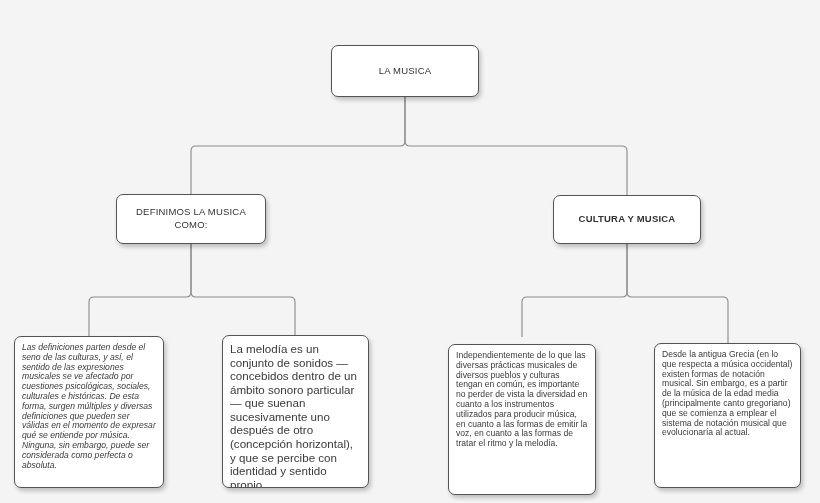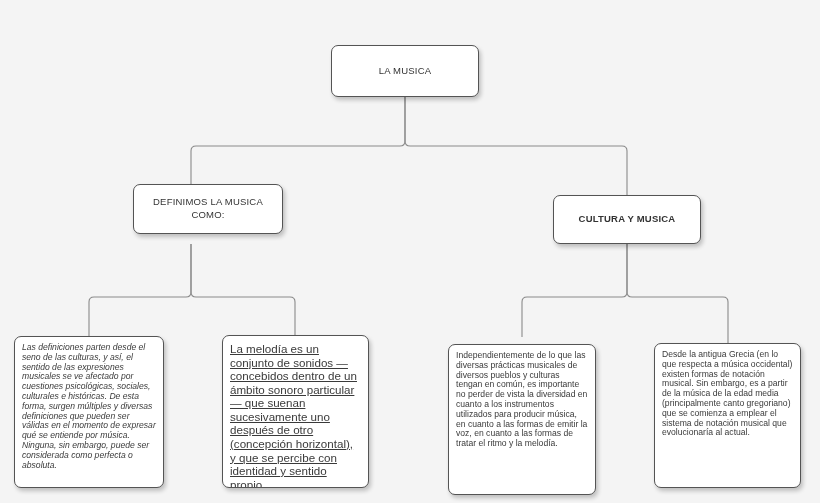--- a/index.html
+++ b/index.html
@@ -57,24 +57,24 @@
   }
   .node.leaf-small {
     font-size: 8.6px;
   }
   .node.leaf-large {
     font-size: 11.6px;
     line-height: 1.17;
   }
   
   #node-root      { left: 331px; top: 45px;  width: 148px; height: 52px; }
-  #node-def       { left: 116px; top: 184px; width: 150px; height: 50px; margin-left: 17px; }
+  #node-def       { left: 116px; top: 194px; width: 150px; height: 50px; }
   #node-cult      { left: 553px; top: 195px; width: 148px; height: 49px; font-weight: bold; }
   #node-leaf-1    { left: 14px;  top: 336px; width: 150px; height: 152px; font-style: italic; }
-  #node-leaf-2    { left: 222px; top: 335px; width: 147px; height: 153px; text-decoration: underline; }
+  #node-leaf-2    { left: 222px; top: 335px; width: 147px; height: 153px; }
   #node-leaf-3    { left: 448px; top: 344px; width: 148px; height: 151px; }
   #node-leaf-4    { left: 654px; top: 343px; width: 147px; height: 145px; }
 </style>
 </head>
 <body>
 
 <div id="canvas">
 
   <svg id="connectors" viewBox="0 0 820 503" xmlns="http://www.w3.org/2000/svg">
     <g fill="none" stroke="#8a8a8a" stroke-width="1.1">

